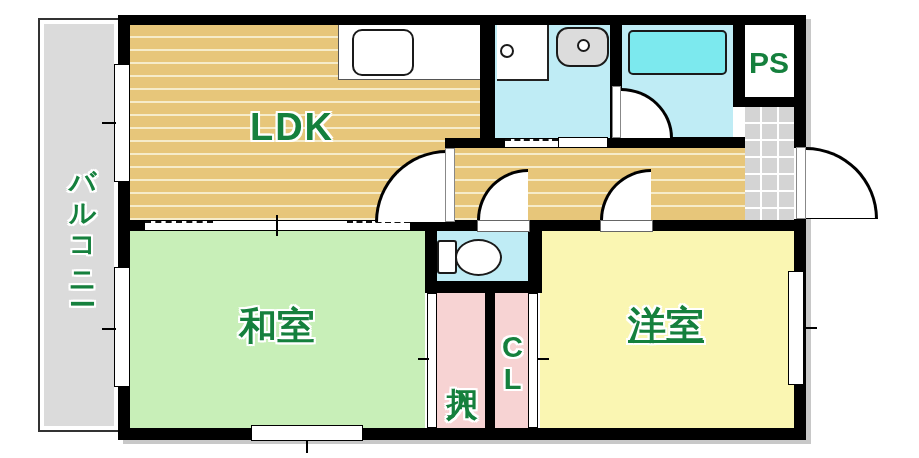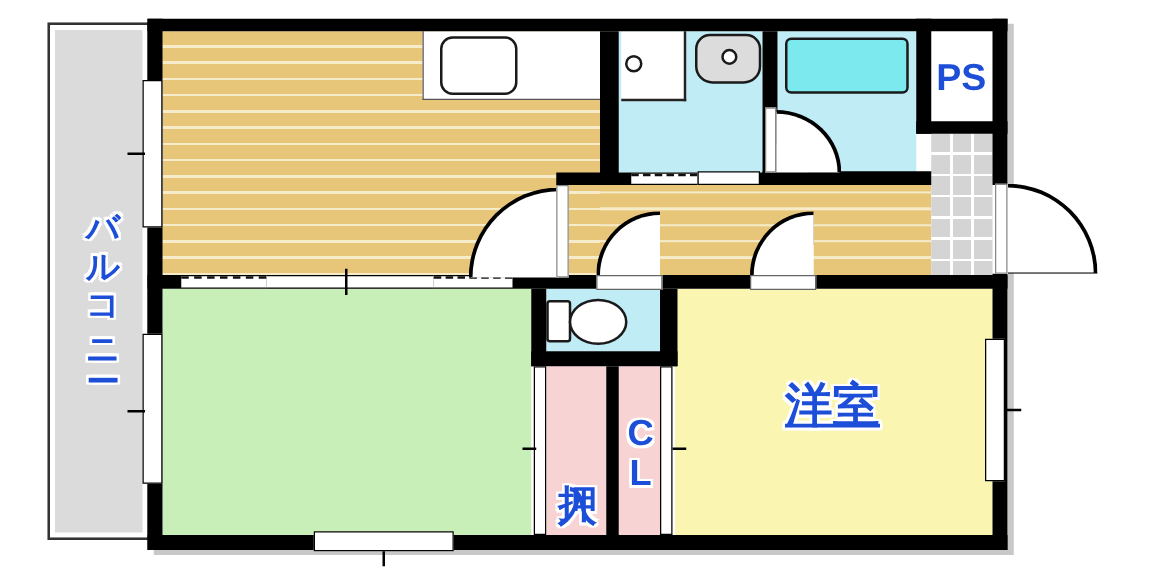--- a/index.html
+++ b/index.html
@@ -40,21 +40,21 @@
   .slide{position:absolute;background:#fff;border:1px solid #000;box-sizing:border-box;}
   .thr{position:absolute;background:#fff;border:1px solid #666;box-sizing:border-box;}
   .leaf{position:absolute;background:#fff;border:1px solid #888;box-sizing:border-box;}
   .arc{position:absolute;background:#fff;box-sizing:border-box;}
   .arc.tl{border:3px solid #000;border-right:none;border-bottom:none;border-radius:100% 0 0 0;}
   .arc.tr{border:3px solid #000;border-left:none;border-bottom:none;border-radius:0 100% 0 0;}
   .arc.base{border-bottom:1px solid #000;}
   .fix{position:absolute;background:#fff;border:2px solid #1a1a1a;box-sizing:border-box;}
   .lbl{
     position:absolute;transform:translate(-50%,-50%);
-    color:#1d4ed8;font-weight:bold;white-space:nowrap;line-height:1;
+    color:#15803d;font-weight:bold;white-space:nowrap;line-height:1;
     text-shadow:2px 0 0 #fff,-2px 0 0 #fff,0 2px 0 #fff,0 -2px 0 #fff,
                 2px 2px 0 #fff,-2px -2px 0 #fff,2px -2px 0 #fff,-2px 2px 0 #fff;
   }
   .vert{writing-mode:vertical-rl;}
   .upright{writing-mode:vertical-rl;text-orientation:upright;}
   .balcony{
     position:absolute;left:38px;top:18px;width:78px;height:410px;
     background:var(--balcony-floor);border:2px solid #333;
     box-shadow:inset 0 0 0 4px #fff;
   }
@@ -132,19 +132,21 @@
 
   <div class="arc tl" style="left:375px;top:150px;width:72px;height:72px;"></div>
   <div class="leaf" style="left:445px;top:148px;width:10px;height:74px;"></div>
   <div class="arc tl" style="left:477px;top:169px;width:51px;height:51px;"></div>
   <div class="arc tl" style="left:600px;top:169px;width:51px;height:51px;"></div>
   <div class="arc tr" style="left:621px;top:88px;width:52px;height:50px;"></div>
   <div class="leaf" style="left:612px;top:86px;width:9px;height:52px;"></div>
   <div class="arc tr base" style="left:806px;top:147px;width:72px;height:72px;"></div>
   <div class="leaf" style="left:796px;top:147px;width:10px;height:72px;"></div>
 
+  <div class="lbl" style="left:292px;top:127px;font-size:38px;letter-spacing:2px;">LDK</div>
+  <div class="lbl" style="left:277px;top:326px;font-size:38px;">和室</div>
   <div class="lbl" style="left:666px;top:325px;font-size:38px;text-decoration:underline;">洋室</div>
   <div class="lbl" style="left:769px;top:63px;font-size:30px;">PS</div>
   <div class="lbl vert" style="left:462px;top:363px;font-size:31px;">押入</div>
   <div class="lbl upright" style="left:512px;top:363px;font-size:29px;">CL</div>
   <div class="lbl vert" style="left:82px;top:222px;font-size:27px;letter-spacing:4px;">バルコニー</div>
 
 </div>
 
 </body></html>

